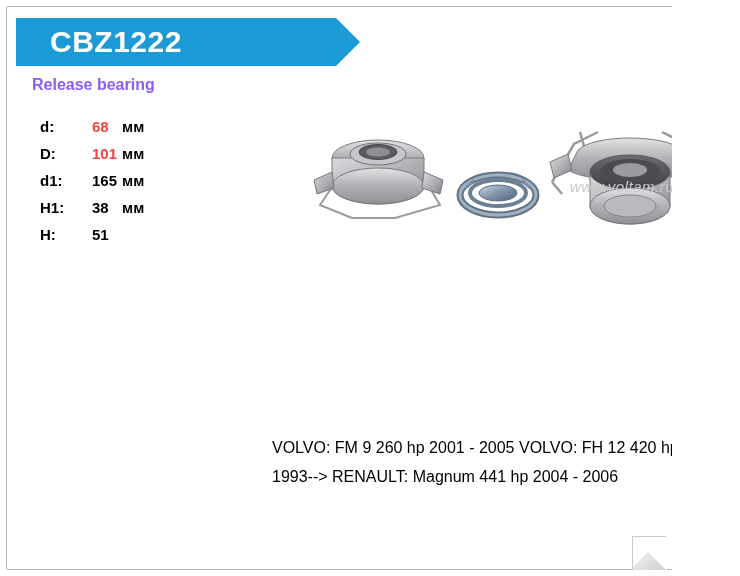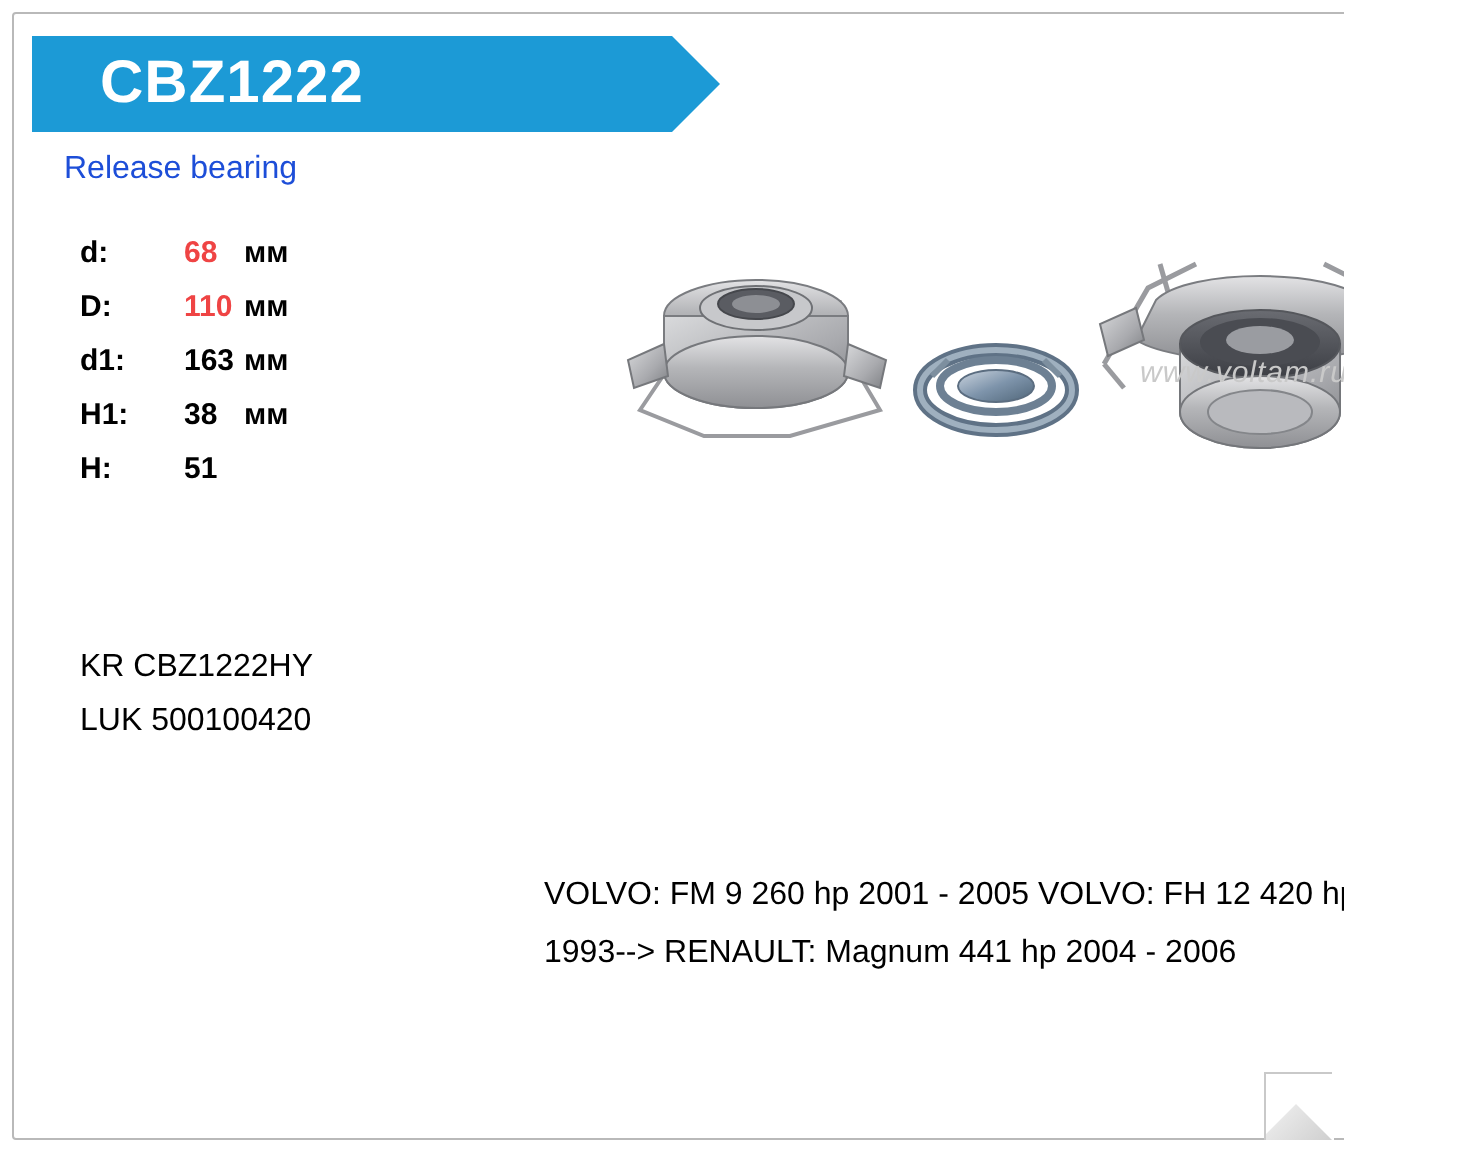--- a/index.html
+++ b/index.html
@@ -75,22 +75,22 @@
     letter-spacing: 0.5px;
     line-height: 32px;
     white-space: nowrap;
   }
 
   .subtitle {
     position: absolute;
     left: 32px;
     top: 76px;
     font-size: 16px;
-    color: #1d4ed8;
-    font-weight: normal;
+    color: #8b5cf6;
+    font-weight: bold;
   }
 
   
   .specs {
     position: absolute;
     left: 40px;
     top: 113px;
     border-collapse: collapse;
   }
   .specs td {
@@ -177,45 +177,41 @@
 
   <table class="specs">
     <tbody>
         <tr>
       <td class="spec-label">d:</td>
       <td class="spec-value red">68</td>
       <td class="spec-unit">мм</td>
     </tr>
     <tr>
       <td class="spec-label">D:</td>
-      <td class="spec-value red">110</td>
+      <td class="spec-value red">101</td>
       <td class="spec-unit">мм</td>
     </tr>
     <tr>
       <td class="spec-label">d1:</td>
-      <td class="spec-value black">163</td>
+      <td class="spec-value black">165</td>
       <td class="spec-unit">мм</td>
     </tr>
     <tr>
       <td class="spec-label">H1:</td>
       <td class="spec-value black">38</td>
       <td class="spec-unit">мм</td>
     </tr>
     <tr>
       <td class="spec-label">H:</td>
       <td class="spec-value black">51</td>
       <td class="spec-unit"></td>
     </tr>
   </tbody>
     </table>
 
-  <div class="crossrefs">
-    <div class="crossref-line">KR CBZ1222HY</div>
-    <div class="crossref-line">LUK 500100420</div>
-  </div>
 
   <div class="applications">VOLVO: FM 9 260 hp 2001 - 2005 VOLVO: FH 12 420 hp 1993--&gt; RENAULT: Magnum 441 hp 2004 - 2006</div>
 
   <div class="product-image">
     <svg viewBox="0 0 410 140" width="410" height="140">
       <defs>
         <linearGradient id="metal1" x1="0" y1="0" x2="0" y2="1">
           <stop offset="0%" stop-color="#e3e3e5"></stop>
           <stop offset="45%" stop-color="#b4b5b8"></stop>
           <stop offset="100%" stop-color="#8f9094"></stop>

